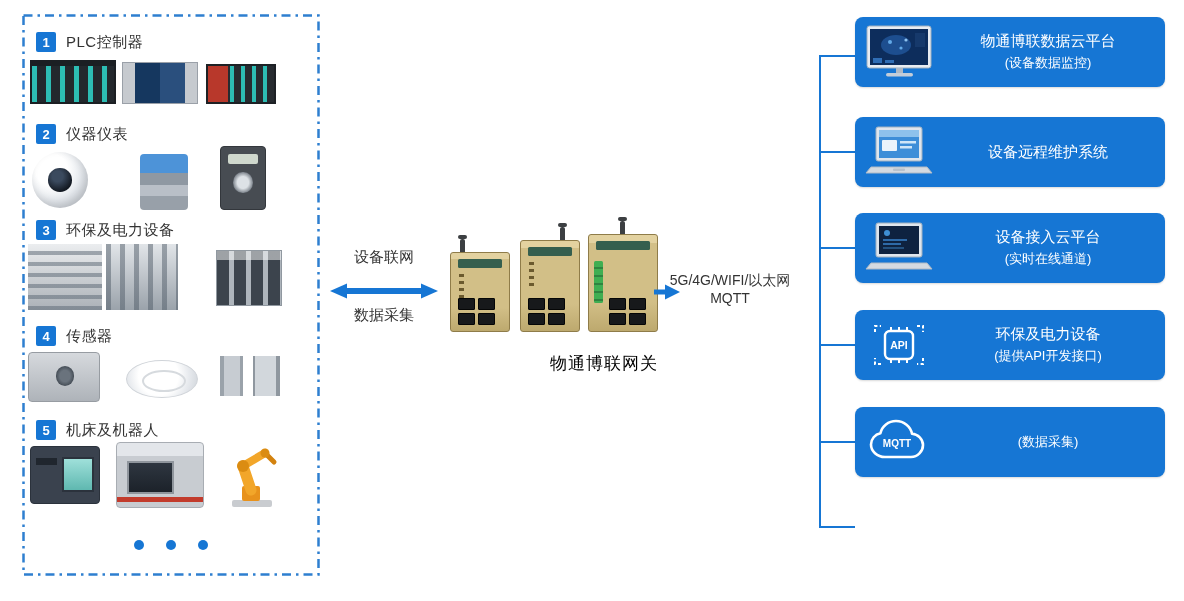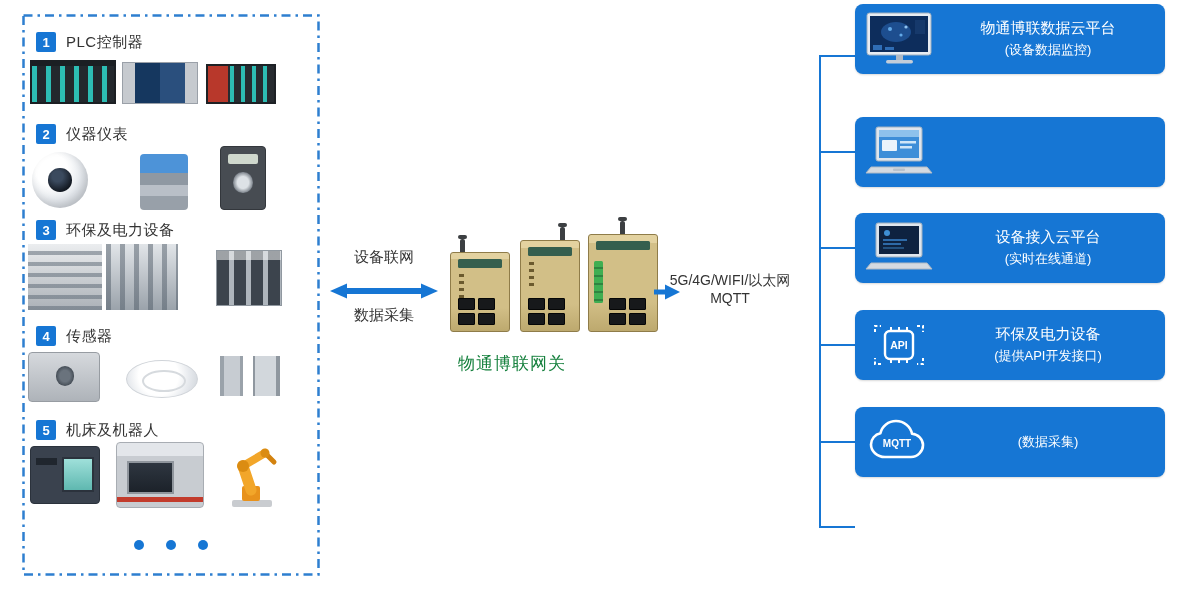--- a/index.html
+++ b/index.html
@@ -57,21 +57,21 @@
   .gw-ant { position:absolute; top:-13px; width:5px; height:14px; background:#3c3f42; border-radius:2px 2px 0 0; }
   .gw-ant::after { content:""; position:absolute; top:-4px; left:-2px; width:9px; height:4px; background:#3c3f42; border-radius:2px; }
   .gw-body { position:absolute; inset:0; background:linear-gradient(180deg,#e3d2a0 0 8%,#d2bf87 8% 70%,#bda96e); border:1.5px solid #8f7c49; border-radius:3px; }
   .gw-logo { position:absolute; top:6px; left:7px; right:7px; height:9px; background:#355f4e; border-radius:1.5px; }
   .gw-leds { position:absolute; top:21px; left:8px; width:5px; height:26px;
              background:repeating-linear-gradient(180deg,#6b5a2e 0 3px,rgba(0,0,0,0) 3px 7px); }
   .gw-ports { position:absolute; left:7px; right:7px; bottom:6px; display:flex; flex-wrap:wrap; gap:3px; }
   .gw-ports span { width:17px; height:12px; background:#17191b; border:1px solid #050606; border-radius:1px; }
   .gw-term { position:absolute; left:5px; top:26px; width:9px; height:42px; border-radius:1.5px;
              background:repeating-linear-gradient(180deg,#3fae52 0 6px,#2e8440 6px 8px); }
-  .gw-caption { position:absolute; font-size:17px; color:#15803d; text-align:left; letter-spacing:1px;font-family:Liberation Serif, serif; }
+  .gw-caption { position:absolute; font-size:17px; color:#000000; text-align:right; letter-spacing:1px;font-family:Liberation Serif, serif; }
 
   
   .trunk { position:absolute; background:#1676d4; }
   .branch { position:absolute; background:#1676d4; height:2px; width:36px; left:819px; }
   .pcard { position:absolute; left:855px; width:310px; height:70px; background:#1676d4; border-radius:8px;
            color:#fff; display:flex; align-items:center; box-shadow:0 1px 2px rgba(0,0,0,.15); }
   .icon-wrap { flex:0 0 88px; display:flex; align-items:flex-start; justify-content:center; }
   .pcard .txt { flex:1; text-align:center; padding-right:12px; line-height:22px; }
   .pcard .title { font-size:15px; }
   .pcard .subtitle { font-size:13px; }
@@ -200,21 +200,21 @@
   <div class="mid-label" style="left:660px; top:290px; width:140px; font-size:14px;">MQTT</div>
 
   <div class="trunk" style="left:819px; top:55px; width:2px; height:472px;"></div>
   <div class="branch" style="top:55px"></div>
   <div class="branch" style="top:151px"></div>
   <div class="branch" style="top:247px"></div>
   <div class="branch" style="top:344px"></div>
   <div class="branch" style="top:441px"></div>
   <div class="branch" style="top:526px"></div>
 
-  <div class="pcard" style="top:4px">
+  <div class="pcard" style="top:17px">
     <span class="icon-wrap">
       <svg viewBox="0 0 72 54" width="72" height="54">
         <rect x="4" y="1" width="64" height="42" rx="2.5" fill="#e8edf3" stroke="#9fb0c0"></rect>
         <rect x="7" y="4" width="58" height="36" fill="#0d2d5c"></rect>
         <ellipse cx="33" cy="20" rx="15" ry="10" fill="#1d4e8f"></ellipse>
         <circle cx="27" cy="17" r="2" fill="#62a9e8"></circle>
         <circle cx="38" cy="23" r="1.6" fill="#62a9e8"></circle>
         <circle cx="43" cy="15" r="1.6" fill="#8fc3f0"></circle>
         <rect x="10" y="33" width="9" height="5" fill="#2f6db5"></rect>
         <rect x="22" y="35" width="9" height="3" fill="#2f6db5"></rect>
@@ -236,20 +236,21 @@
         <rect x="16" y="5" width="40" height="28" fill="#3d8ed8"></rect>
         <rect x="16" y="5" width="40" height="7" fill="#8ec2ec"></rect>
         <rect x="19" y="15" width="15" height="11" rx="1" fill="#eaf3fb"></rect>
         <rect x="37" y="16" width="16" height="2.5" fill="#cfe6f8"></rect>
         <rect x="37" y="21" width="12" height="2.5" fill="#cfe6f8"></rect>
         <polygon points="8,42 64,42 69,48 3,48" fill="#d4dae1" stroke="#aeb9c5"></polygon>
         <rect x="30" y="43.5" width="12" height="2.5" rx="1" fill="#b7c1cc"></rect>
       </svg>
     </span>
     <div class="txt">
+      <div class="title">设备远程维护系统</div>
     </div>
   </div>
 
   <div class="pcard" style="top:213px">
     <span class="icon-wrap">
       <svg viewBox="0 0 72 54" width="72" height="54">
         <rect x="13" y="2" width="46" height="34" rx="2" fill="#dfe6ee" stroke="#9fb0c0"></rect>
         <rect x="16" y="5" width="40" height="28" fill="#0e2240"></rect>
         <circle cx="24" cy="12" r="3" fill="#3f8fd4"></circle>
         <rect x="20" y="18" width="24" height="2" fill="#2e6aa8"></rect>

